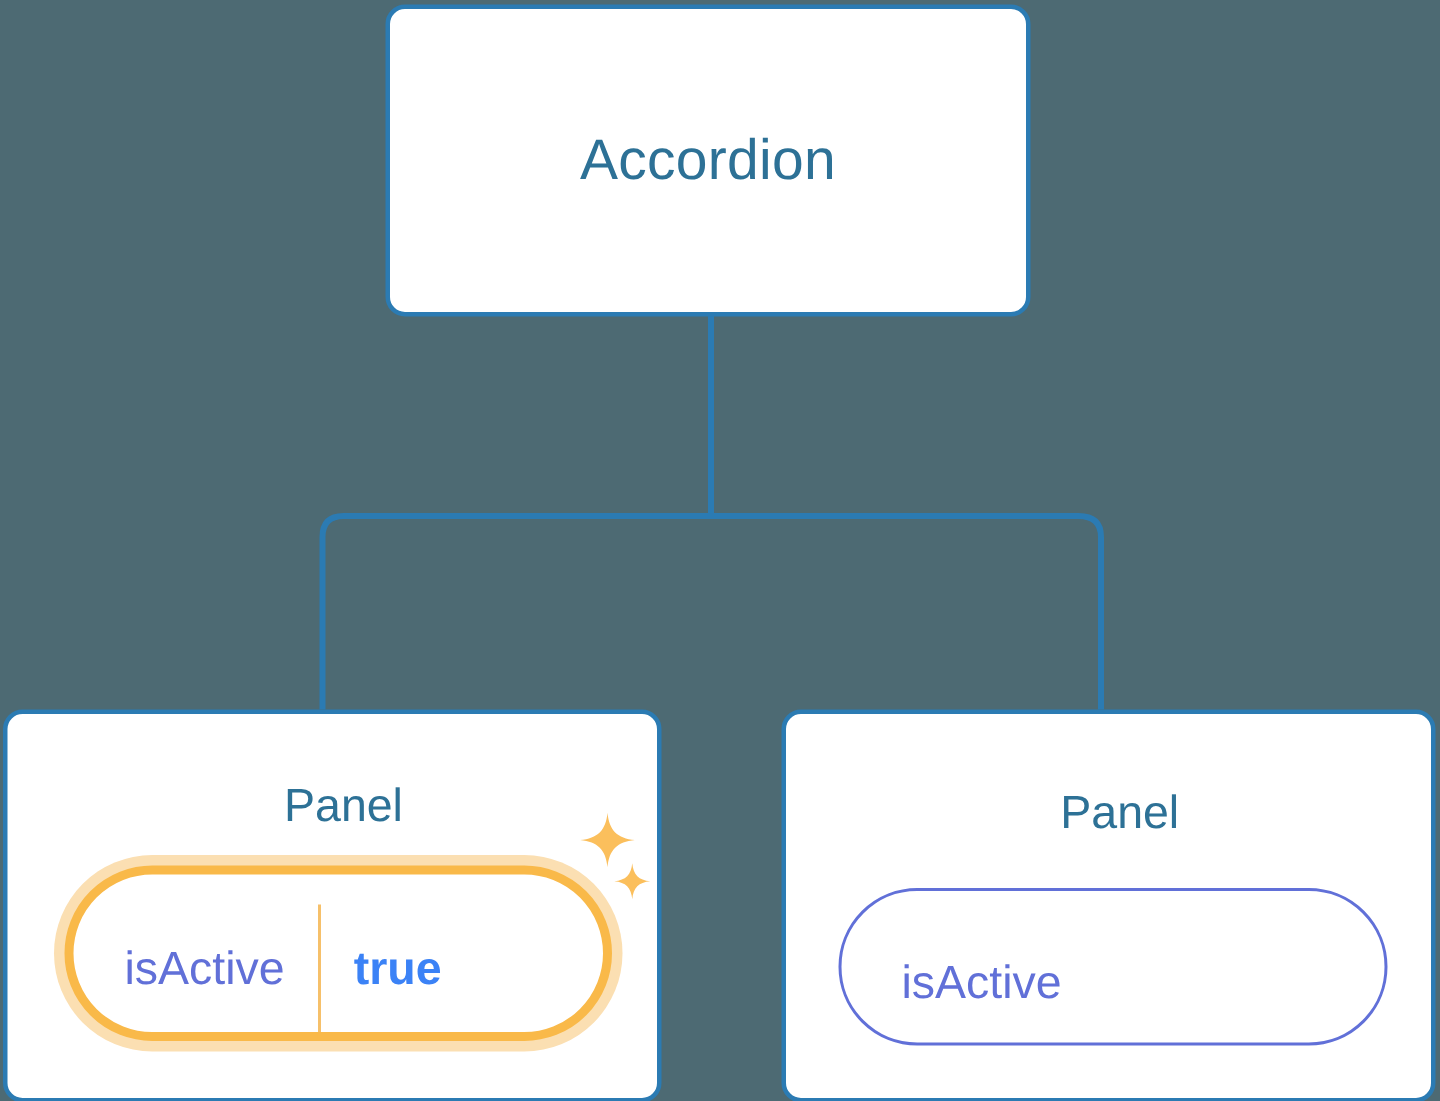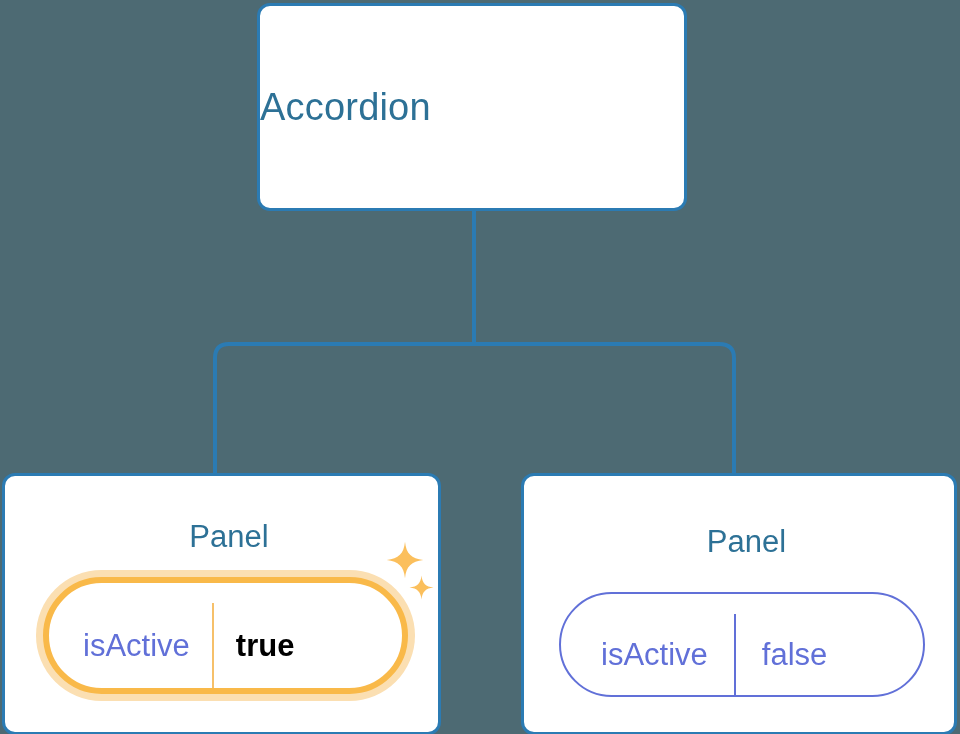--- a/index.html
+++ b/index.html
@@ -41,20 +41,21 @@
   }
 
   
   #node-accordion {
     left: 257px;
     top: 3px;
     width: 430px;
     height: 208px;
     display: flex;
     align-items: center;
+    justify-content: center;
   }
   .node-title-root {
     color: #2d7196;
     font-size: 38px;
     font-weight: 400;
     letter-spacing: 0.2px;
     line-height: 1;
   }
 
   
@@ -158,21 +159,21 @@
   .pill-hl .pill-cell {
     color: #6170d8;
   }
   .pill-hl .pill-key {
     padding: 0 22px 0 34px;
   }
   .pill-hl .pill-val {
     padding: 0 34px 0 22px;
     border-left: 2px solid #f6c06a;
     font-weight: 700;
-    color: #000000;
+    color: #3b82f6;
   }
 
   
   .sparkle {
     position: absolute;
     pointer-events: none;
   }
   #sparkle-big  { left: 386px; top: 541px; width: 38px; height: 38px; }
   #sparkle-small{ left: 409px; top: 575px; width: 25px; height: 25px; }
 </style>
@@ -209,17 +210,16 @@
   </svg>
   <svg class="sparkle" id="sparkle-small" viewBox="0 0 100 100">
     <path d="M50 2 C53 33 67 47 98 50 C67 53 53 67 50 98 C47 67 33 53 2 50 C33 47 47 33 50 2 Z" fill="#fbbf5c"></path>
   </svg>
 
   <div class="node" id="node-panel-right">
     <div class="panel-title">Panel</div>
 
     <div class="pill" id="pill-right">
       <div class="pill-cell pill-key">isActive</div>
-      <div class="pill-cell pill-val">false</div>
     </div>
   </div>
 
 </div>
 
 </body></html>

